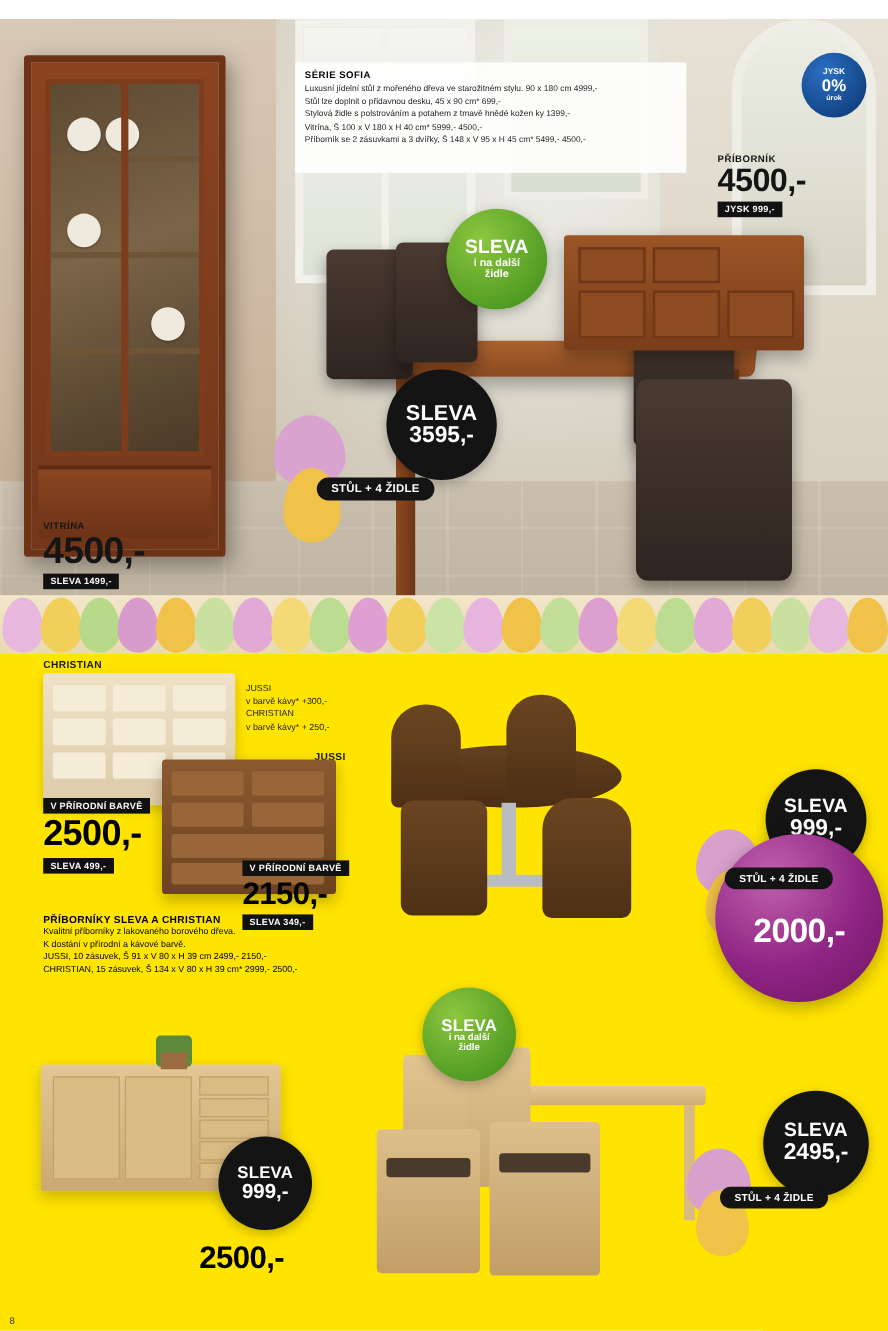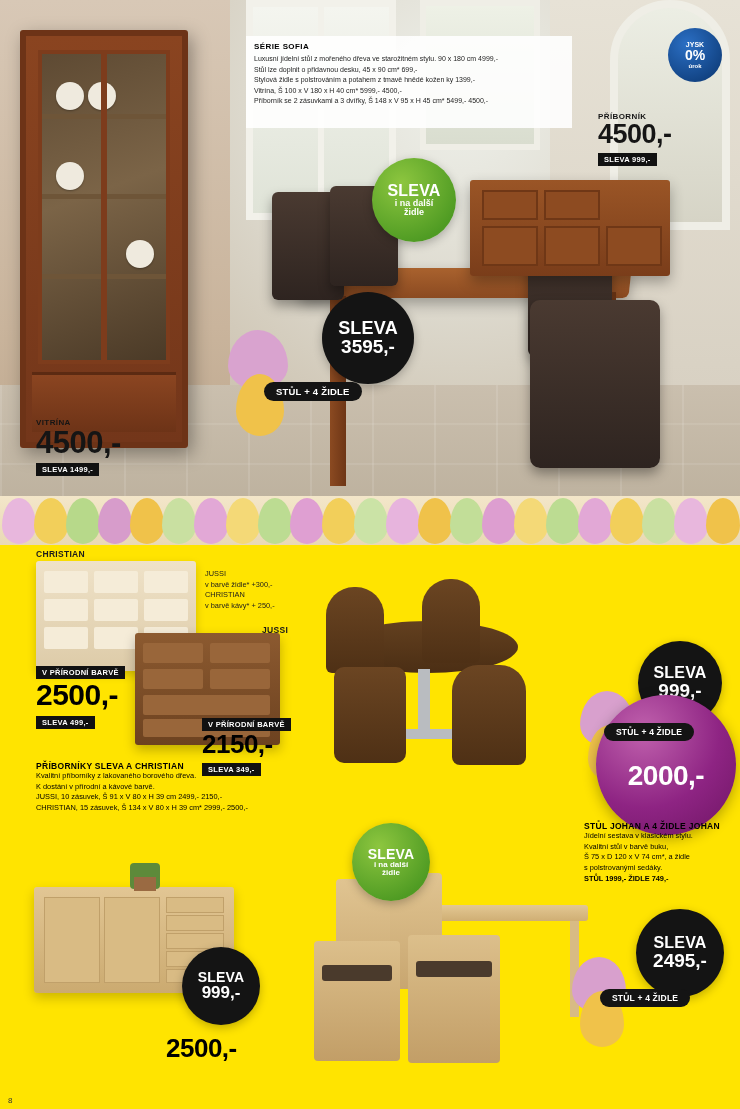--- a/index.html
+++ b/index.html
@@ -8,21 +8,21 @@
     width: 740px; height: 1109px;
     font-family: "Liberation Sans", sans-serif;
     background: #ffffff;
     position: relative;
     overflow: hidden;
   }
   .page { position:relative; width:740px; height:1109px; overflow:hidden; }
 
   
   .top {
-    position:absolute; left:0; top:0; width:740px; height:545px;
+    position:absolute; left:0; top:16px; width:740px; height:545px;
     background:
       radial-gradient(circle at 62% 18%, #eef0ea 0%, #dcd8cc 34%, #cbc0ad 62%, #b9a88f 100%);
     overflow:hidden;
   }
   .wall-left {
     position:absolute; left:0; top:0; width:230px; height:545px;
     background: linear-gradient(180deg,#d8c8b6 0%, #c9b49c 60%, #b9a287 100%);
   }
   .wall-right {
     position:absolute; right:0; top:0; width:190px; height:545px;
@@ -263,21 +263,21 @@
       <span class="b-num">3595,-</span>
     </div>
 
     <div style="position:absolute; left:228px; top:330px; width:60px; height:60px; border-radius:50%/60% 60% 40% 40%; background:#d9a3cf;"></div>
     <div style="position:absolute; left:236px; top:374px; width:48px; height:62px; border-radius:50% 50% 50% 50%/60% 60% 40% 40%; background:#f0c24a;"></div>
     <div class="pill" style="left:264px; top:382px;">STŮL + 4 ŽIDLE</div>
 
     <div class="price-white" style="left:598px; top:112px;">
       <div class="lbl">PŘÍBORNÍK</div>
       <div class="val">4500,-</div>
-      <div class="blackbar">SLEVA 999,-</div>
+      <div class="blackbar">JYSK 999,-</div>
     </div>
 
     <div class="price-white" style="left:36px; top:418px;">
       <div class="lbl">VITRÍNA</div>
       <div class="val" style="font-size:31px">4500,-</div>
       <div class="blackbar">SLEVA 1499,-</div>
     </div>
   </div>
 
   <div class="egg-band">
@@ -317,21 +317,21 @@
       <div class="drawer" style="left:108px;top:38px; width:44px; height:22px; background:#f5ecd8;"></div>
       <div class="drawer" style="left:8px;  top:66px; width:44px; height:22px; background:#f5ecd8;"></div>
       <div class="drawer" style="left:58px; top:66px; width:44px; height:22px; background:#f5ecd8;"></div>
       <div class="drawer" style="left:108px;top:66px; width:44px; height:22px; background:#f5ecd8;"></div>
     </div>
 
     <div class="txt hd" style="left:36px; top:4px;">CHRISTIAN</div>
 
     <div class="txt" style="left:205px; top:24px;">
       <div class="bd">JUSSI</div>
-      <div class="bd">v barvě židle* +300,-</div>
+      <div class="bd">v barvě kávy* +300,-</div>
       <div class="bd">CHRISTIAN</div>
       <div class="bd">v barvě kávy* + 250,-</div>
     </div>
 
     <div class="txt hd" style="left:262px; top:80px;">JUSSI</div>
 
     <div class="fu" style="left:135px; top:88px; width:145px; height:112px; background:linear-gradient(180deg,#8c5a30,#6d4220); box-shadow:0 5px 12px rgba(0,0,0,.25);">
       <div class="drawer" style="left:8px;  top:10px; width:60px; height:20px; background:#99663a;"></div>
       <div class="drawer" style="left:75px; top:10px; width:60px; height:20px; background:#99663a;"></div>
       <div class="drawer" style="left:8px;  top:36px; width:60px; height:20px; background:#99663a;"></div>
@@ -395,28 +395,20 @@
       <div style="position:absolute; left:64px; top:120px; width:70px; height:16px; background:#4a3a2c; border-radius:3px;"></div>
       <div style="position:absolute; left:158px; top:116px; width:76px; height:16px; background:#4a3a2c; border-radius:3px;"></div>
     </div>
 
     <div class="badge-circle green" style="left:352px; top:278px; width:78px; height:78px;">
       <span class="b-sleva" style="font-size:14px">SLEVA</span>
       <span class="b-sub" style="font-size:8px">i na další</span>
       <span class="b-sub" style="font-size:8px">židle</span>
     </div>
 
-    <div style="position:absolute; left:584px; top:276px; width:150px;">
-      <div class="hd">STŮL JOHAN A 4 ŽIDLE JOHAN</div>
-      <div class="bd">Jídelní sestava v klasickém stylu.</div>
-      <div class="bd">Kvalitní stůl v barvě buku,</div>
-      <div class="bd">Š 75 x D 120 x V 74 cm*, a židle</div>
-      <div class="bd">s polstrovanými sedáky.</div>
-      <div class="bd" style="font-weight:bold">STŮL 1999,- ŽIDLE 749,-</div>
-    </div>
 
     <div class="badge-circle black" style="left:636px; top:364px; width:88px; height:88px;">
       <span class="b-sleva">SLEVA</span>
       <span class="b-num">2495,-</span>
     </div>
 
     <div style="position:absolute; left:572px; top:412px; width:54px; height:56px; border-radius:50%/60% 60% 40% 40%; background:#d8a0cd;"></div>
     <div style="position:absolute; left:580px; top:446px; width:44px; height:56px; border-radius:50%/60% 60% 40% 40%; background:#f0c24a;"></div>
 
     <div class="pill" style="left:600px; top:444px; font-size:8.5px;">STŮL + 4 ŽIDLE</div>

